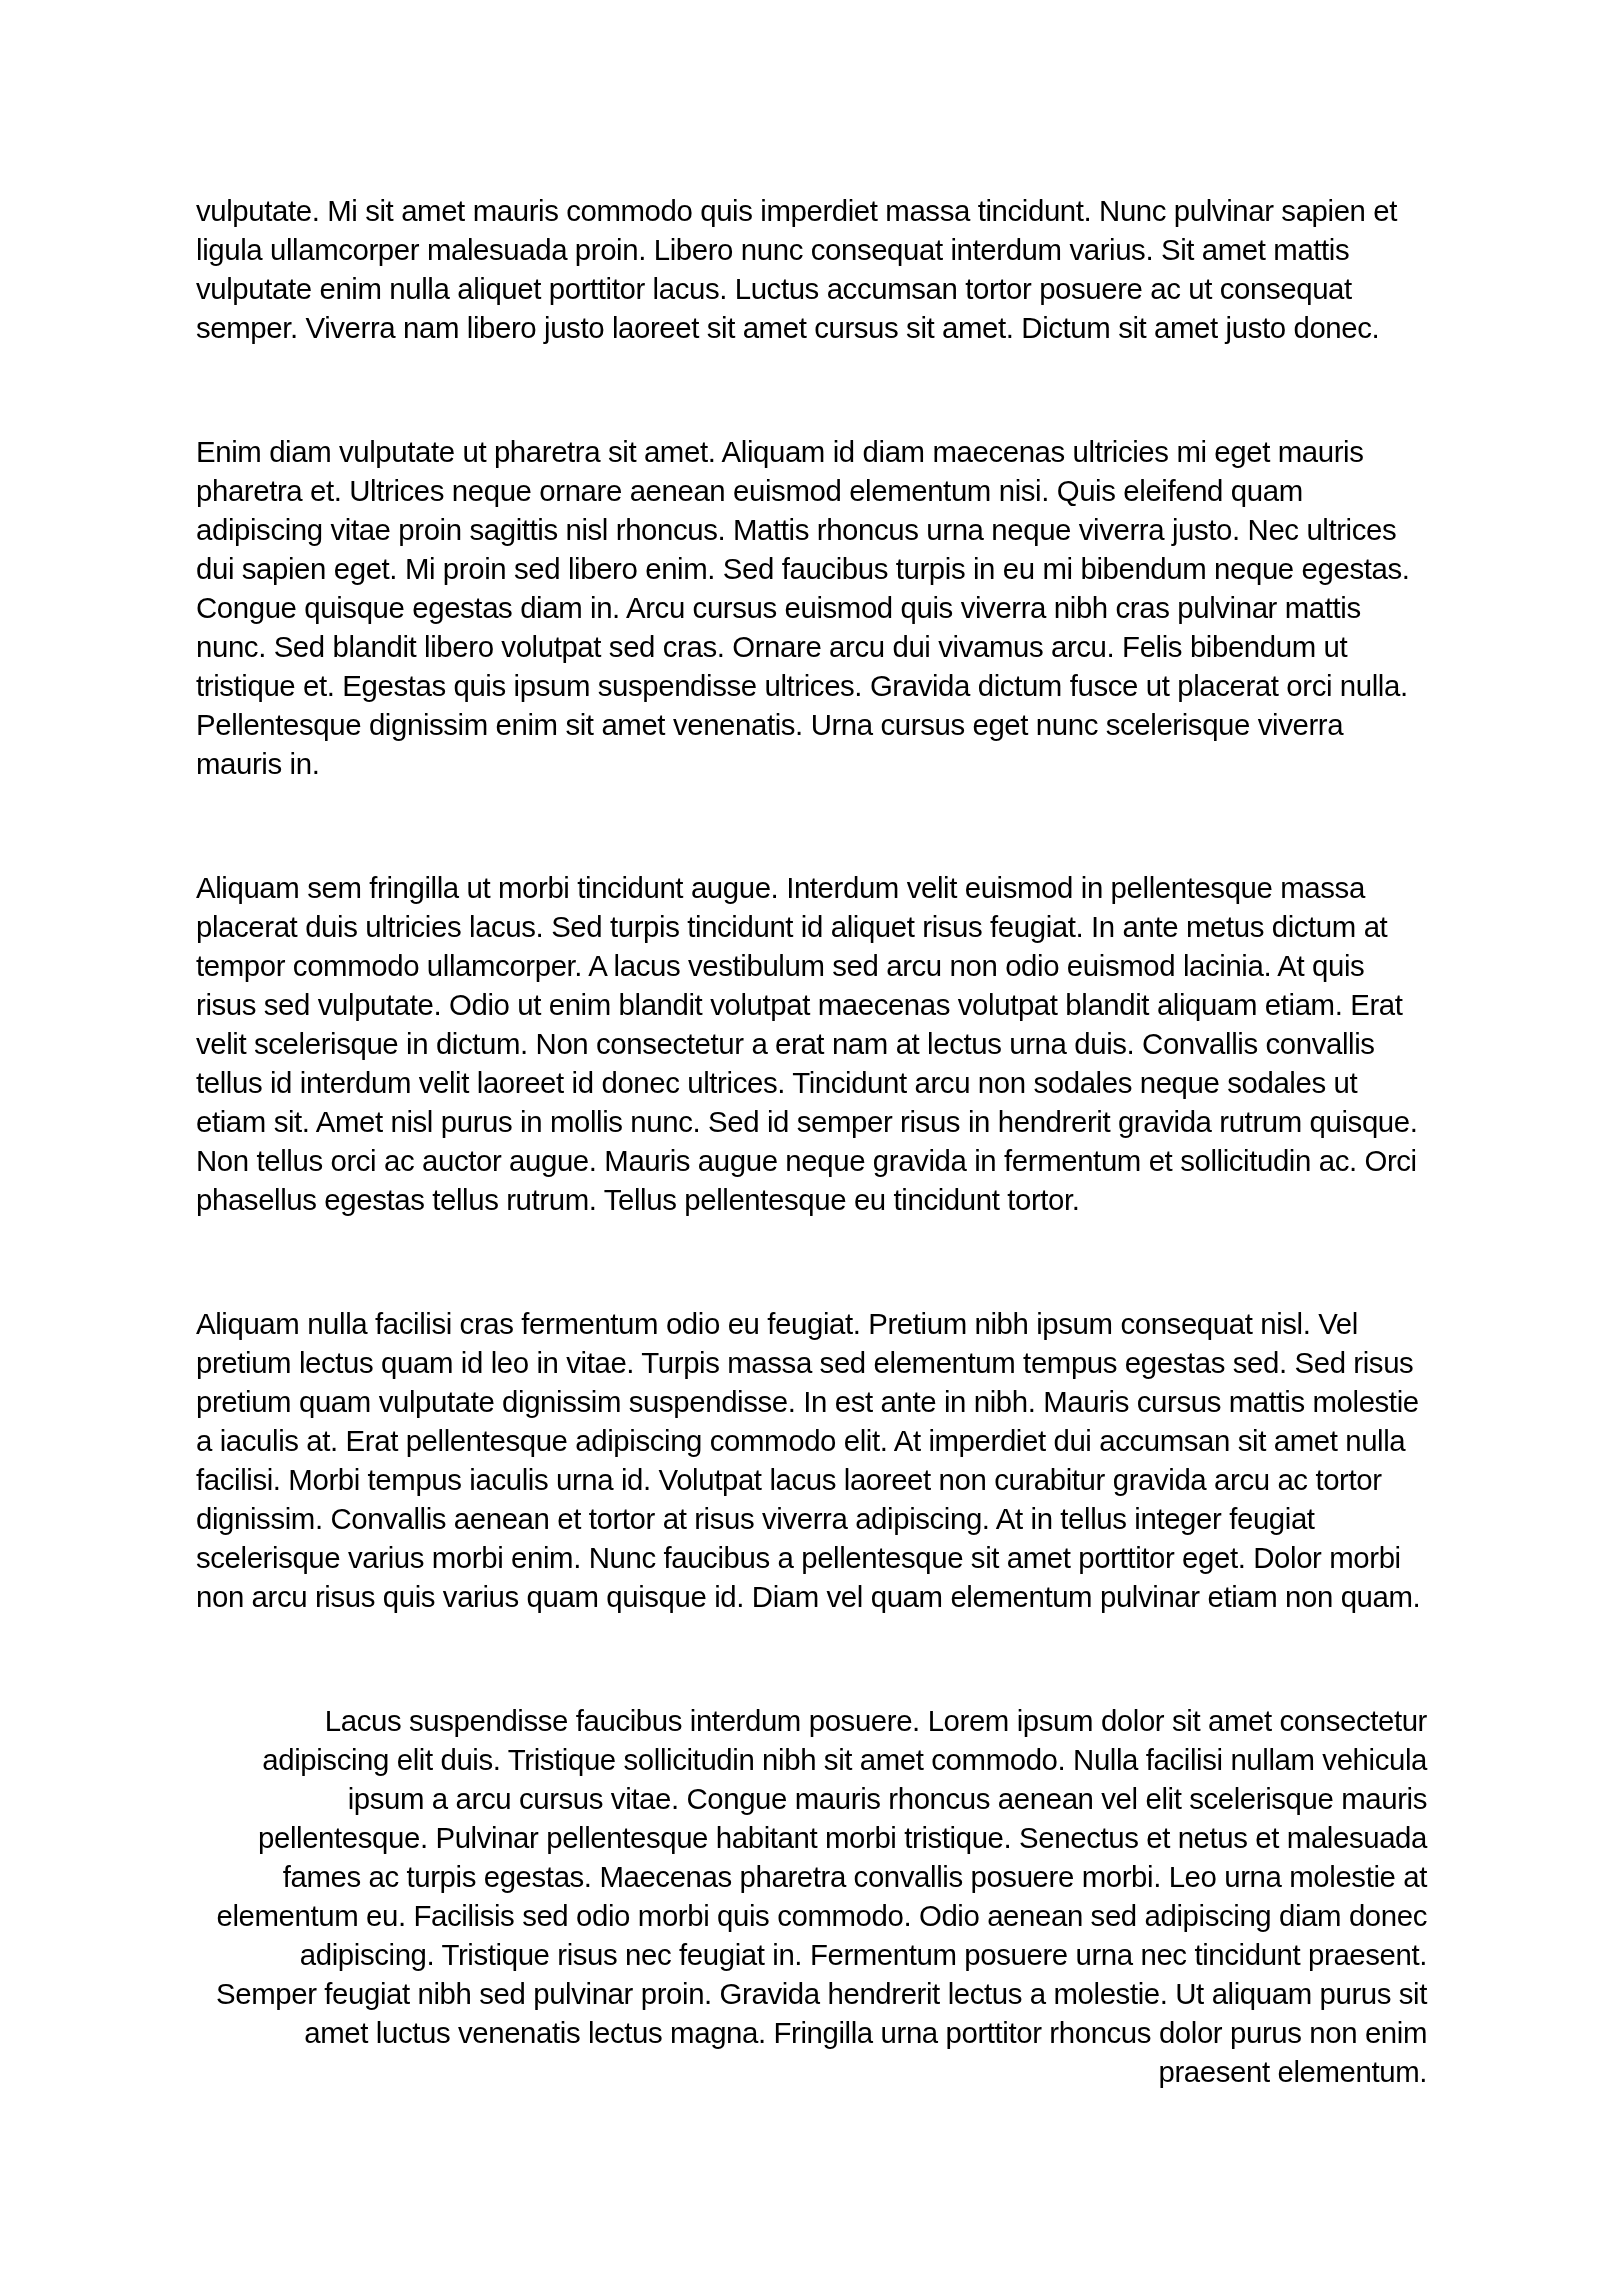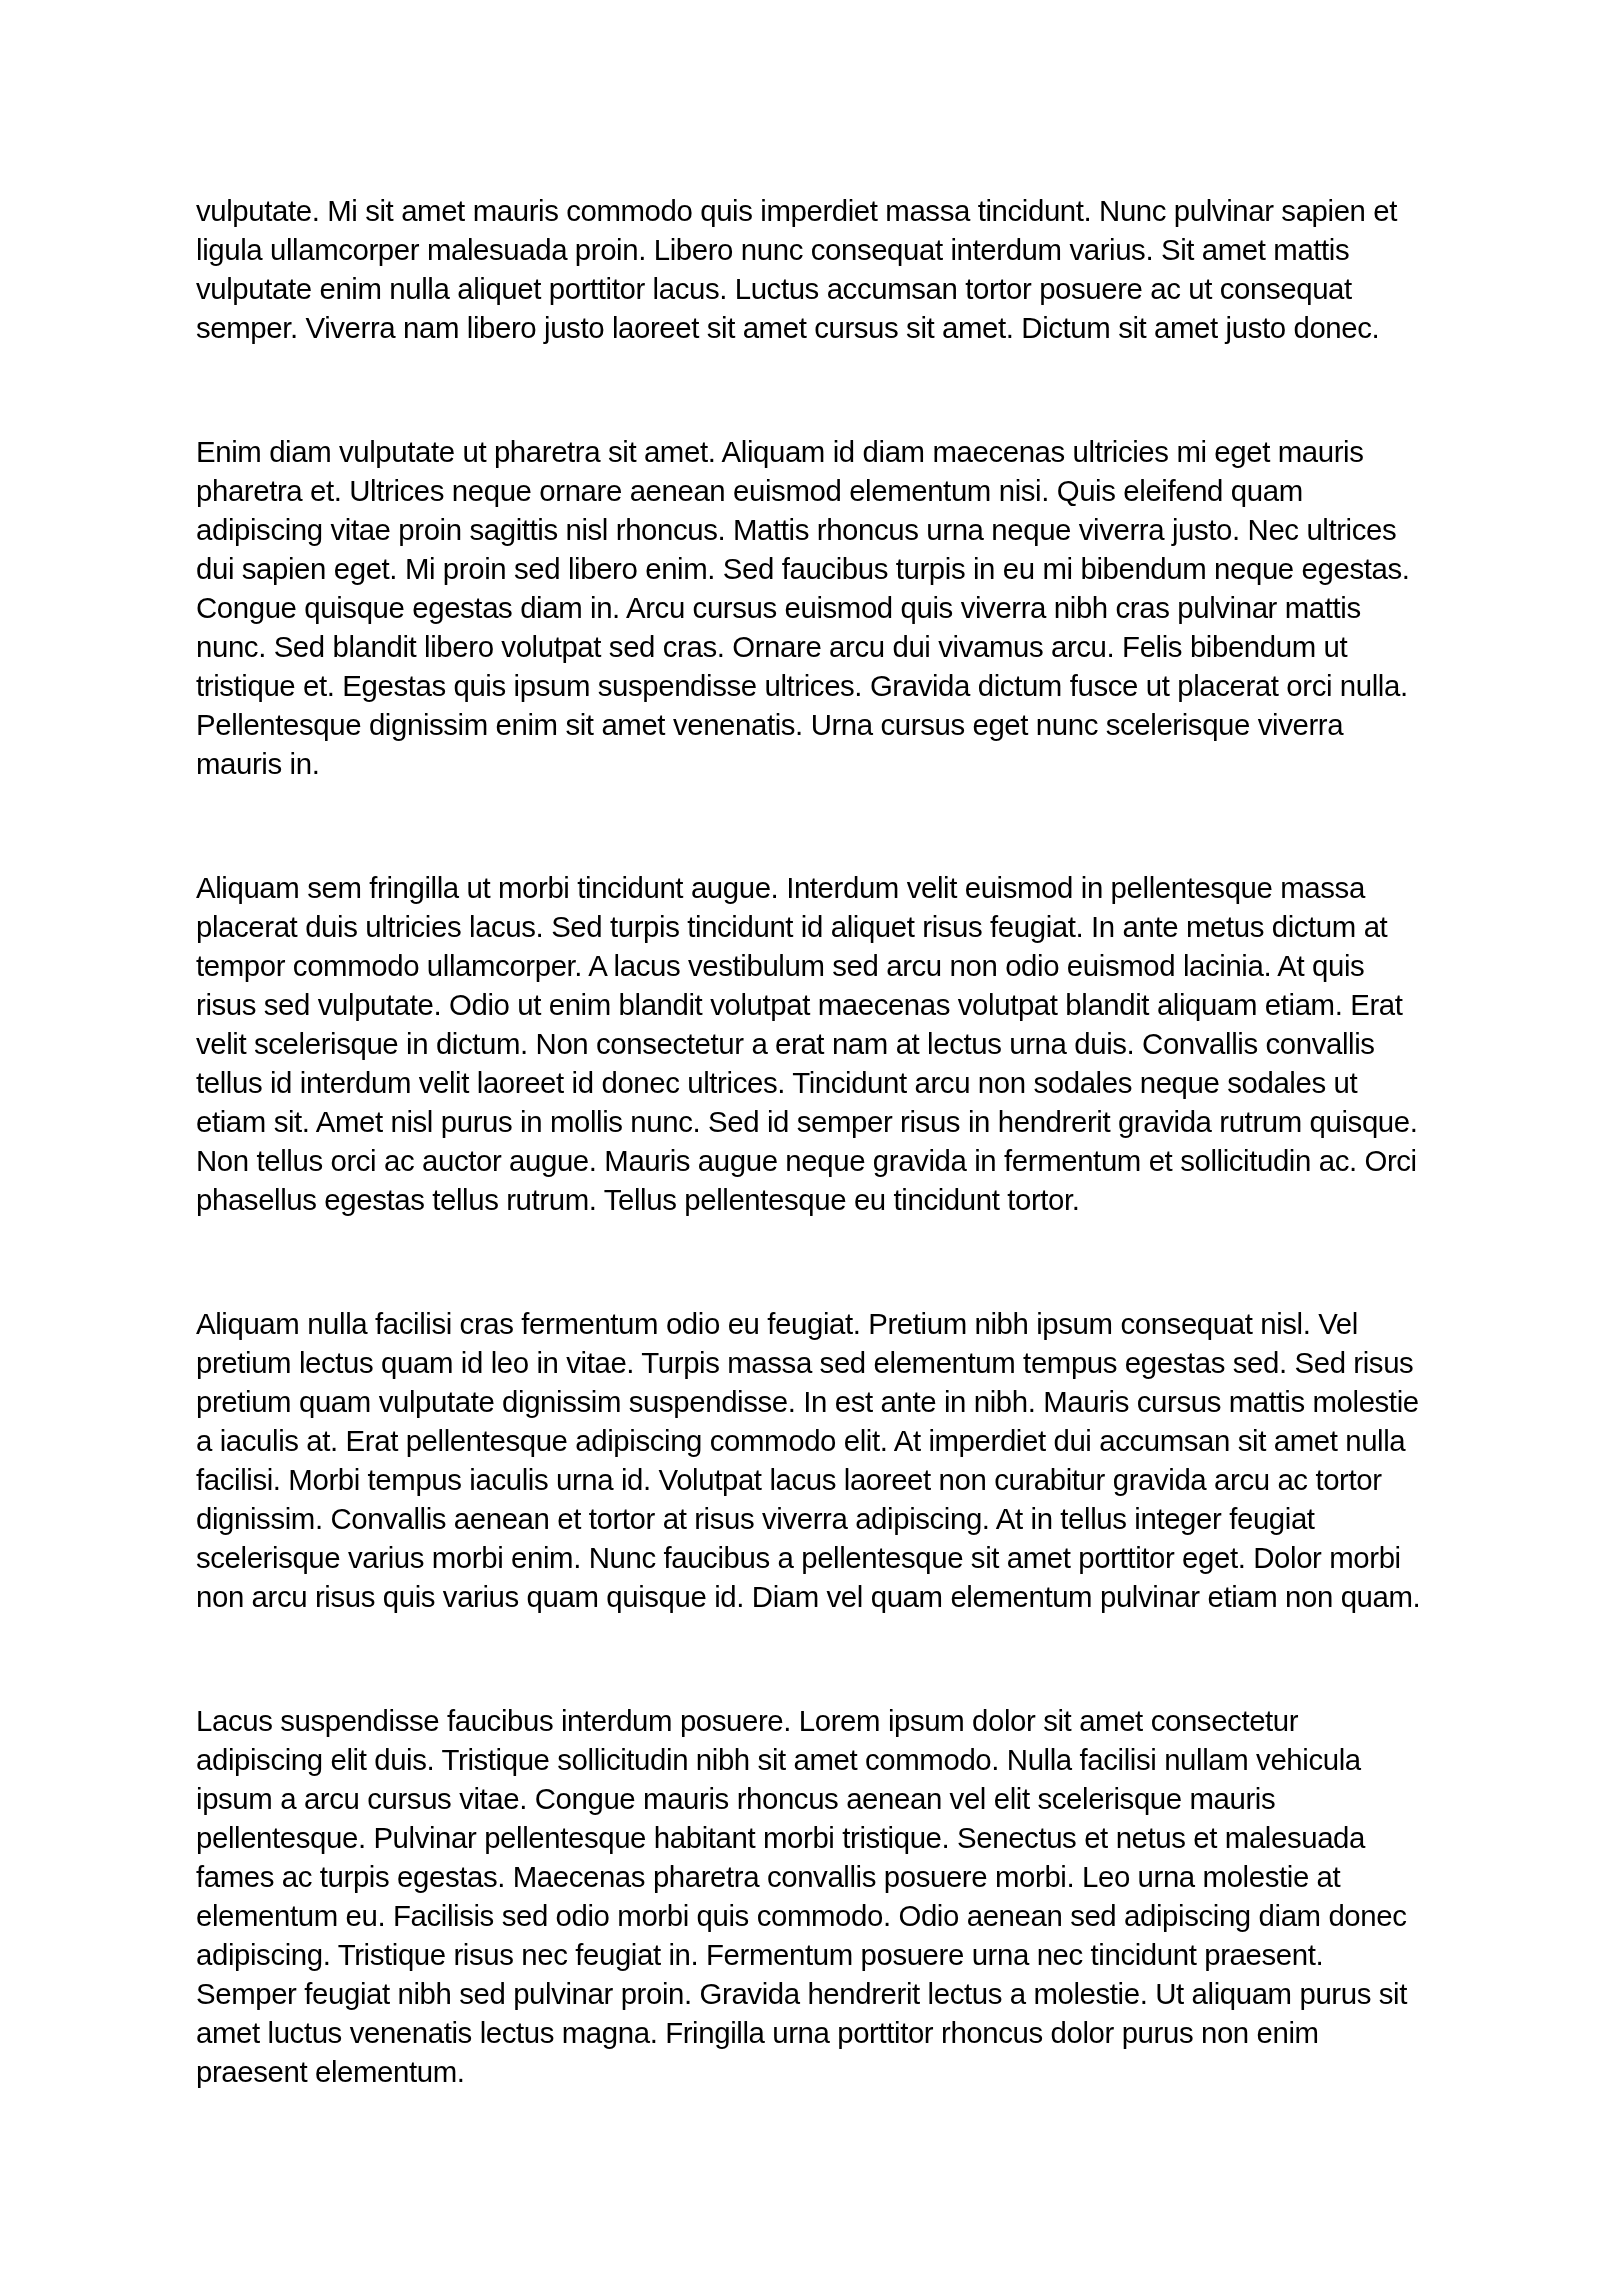--- a/index.html
+++ b/index.html
@@ -25,20 +25,21 @@
     font-size: 29.4px;
     line-height: 39px;
     letter-spacing: -0.4px;
     text-align: left;
     margin-bottom: 85px;
     max-width: 1231px;
   }
 
   .page p:last-child {
     margin-bottom: 0;
+    text-align: right;
   }
 </style>
 </head>
 <body>
 
 <div class="page">
   <p>vulputate. Mi sit amet mauris commodo quis imperdiet massa tincidunt. Nunc pulvinar sapien et ligula ullamcorper malesuada proin. Libero nunc consequat interdum varius. Sit amet mattis vulputate enim nulla aliquet porttitor lacus. Luctus accumsan tortor posuere ac ut consequat semper. Viverra nam libero justo laoreet sit amet cursus sit amet. Dictum sit amet justo donec.</p>
   <p>Enim diam vulputate ut pharetra sit amet. Aliquam id diam maecenas ultricies mi eget mauris pharetra et. Ultrices neque ornare aenean euismod elementum nisi. Quis eleifend quam adipiscing vitae proin sagittis nisl rhoncus. Mattis rhoncus urna neque viverra justo. Nec ultrices dui sapien eget. Mi proin sed libero enim. Sed faucibus turpis in eu mi bibendum neque egestas. Congue quisque egestas diam in. Arcu cursus euismod quis viverra nibh cras pulvinar mattis nunc. Sed blandit libero volutpat sed cras. Ornare arcu dui vivamus arcu. Felis bibendum ut tristique et. Egestas quis ipsum suspendisse ultrices. Gravida dictum fusce ut placerat orci nulla. Pellentesque dignissim enim sit amet venenatis. Urna cursus eget nunc scelerisque viverra mauris in.</p>
   <p>Aliquam sem fringilla ut morbi tincidunt augue. Interdum velit euismod in pellentesque massa placerat duis ultricies lacus. Sed turpis tincidunt id aliquet risus feugiat. In ante metus dictum at tempor commodo ullamcorper. A lacus vestibulum sed arcu non odio euismod lacinia. At quis risus sed vulputate. Odio ut enim blandit volutpat maecenas volutpat blandit aliquam etiam. Erat velit scelerisque in dictum. Non consectetur a erat nam at lectus urna duis. Convallis convallis tellus id interdum velit laoreet id donec ultrices. Tincidunt arcu non sodales neque sodales ut etiam sit. Amet nisl purus in mollis nunc. Sed id semper risus in hendrerit gravida rutrum quisque. Non tellus orci ac auctor augue. Mauris augue neque gravida in fermentum et sollicitudin ac. Orci phasellus egestas tellus rutrum. Tellus pellentesque eu tincidunt tortor.</p>
   <p>Aliquam nulla facilisi cras fermentum odio eu feugiat. Pretium nibh ipsum consequat nisl. Vel pretium lectus quam id leo in vitae. Turpis massa sed elementum tempus egestas sed. Sed risus pretium quam vulputate dignissim suspendisse. In est ante in nibh. Mauris cursus mattis molestie a iaculis at. Erat pellentesque adipiscing commodo elit. At imperdiet dui accumsan sit amet nulla facilisi. Morbi tempus iaculis urna id. Volutpat lacus laoreet non curabitur gravida arcu ac tortor dignissim. Convallis aenean et tortor at risus viverra adipiscing. At in tellus integer feugiat scelerisque varius morbi enim. Nunc faucibus a pellentesque sit amet porttitor eget. Dolor morbi non arcu risus quis varius quam quisque id. Diam vel quam elementum pulvinar etiam non quam.</p>

